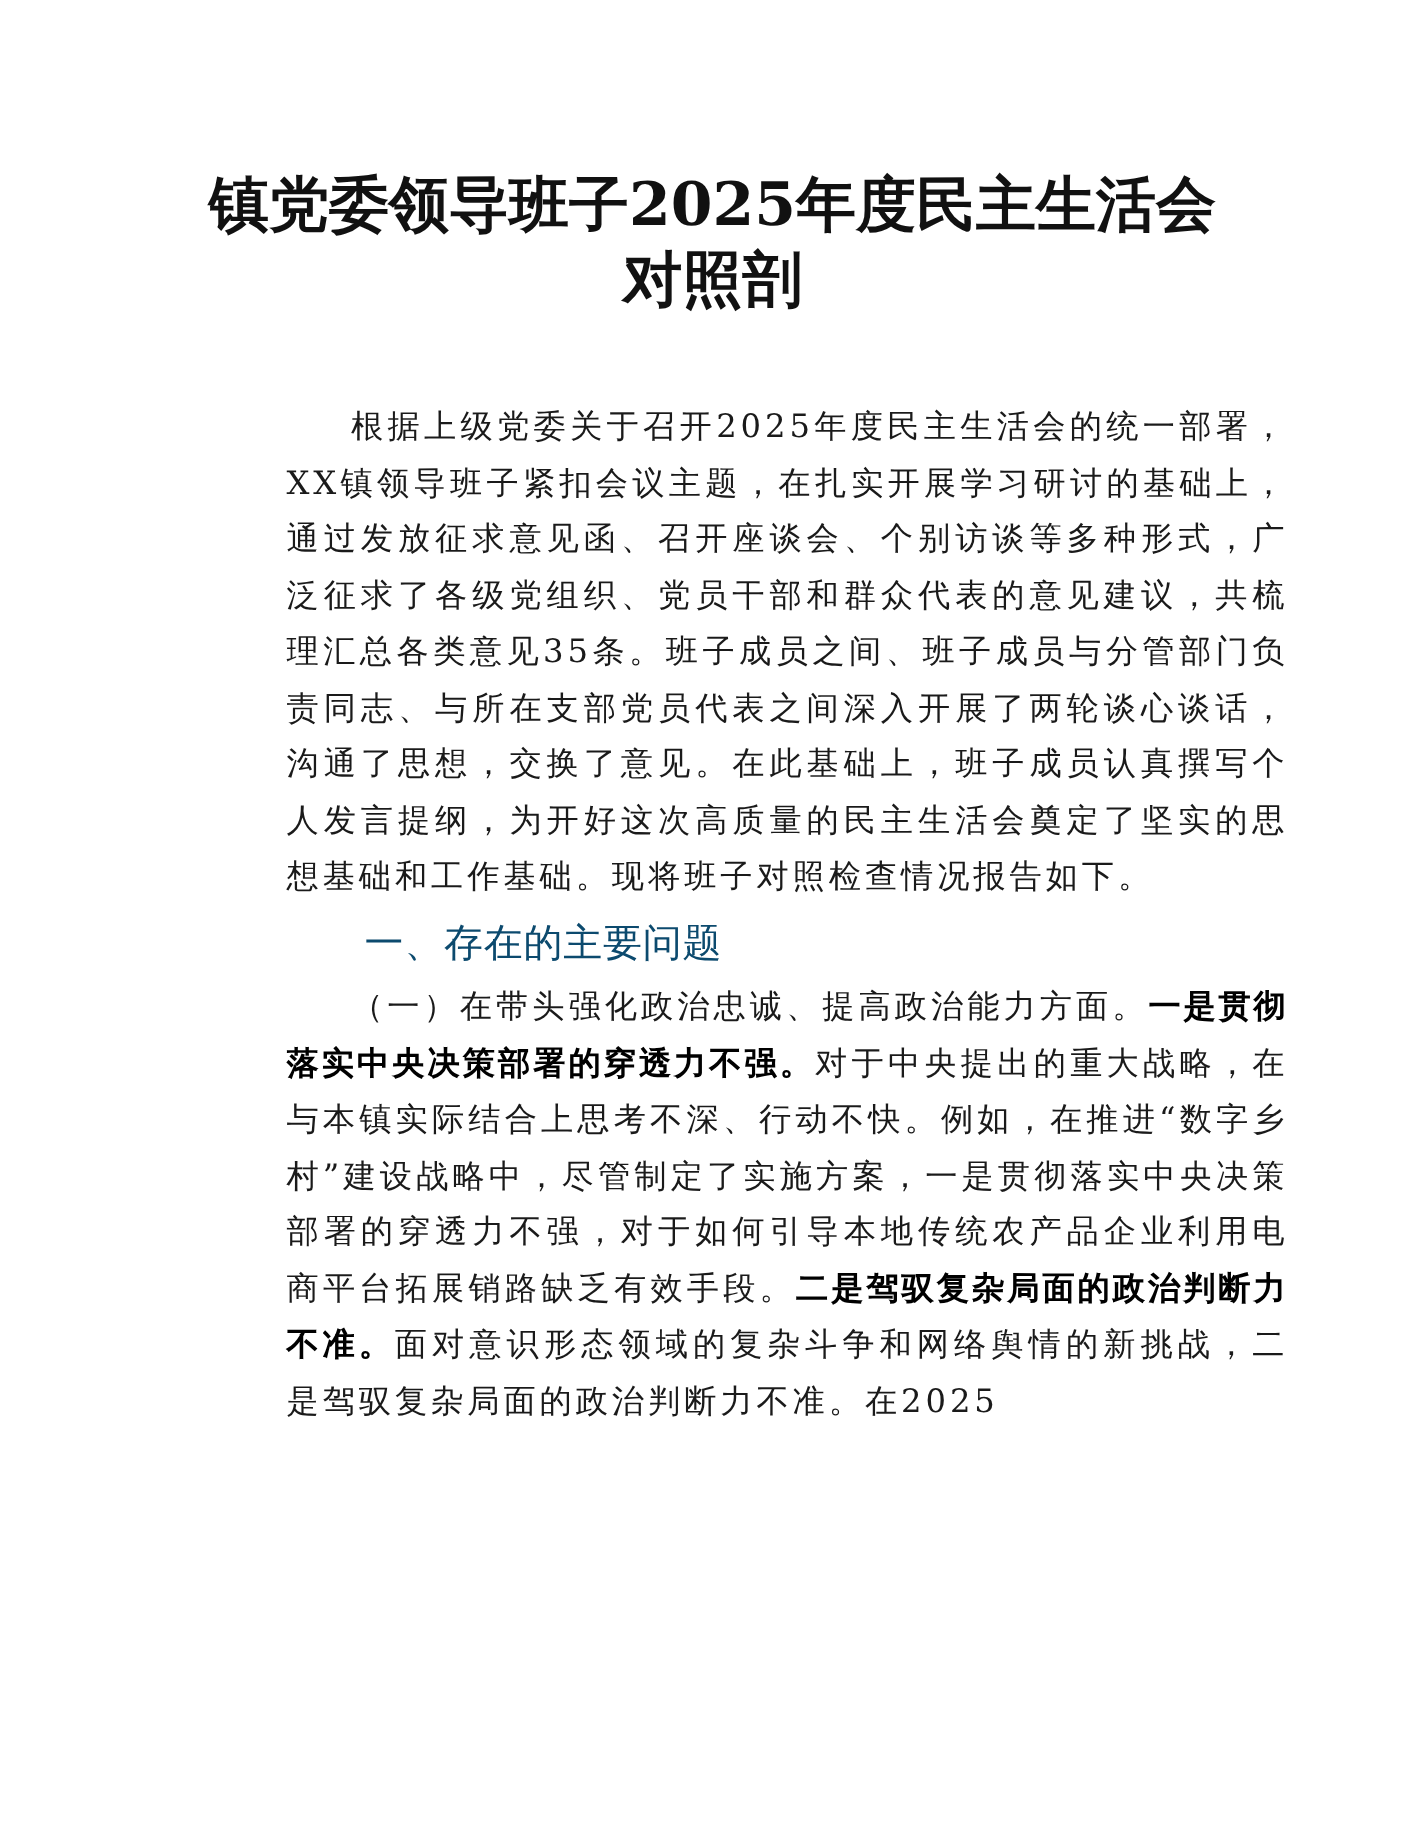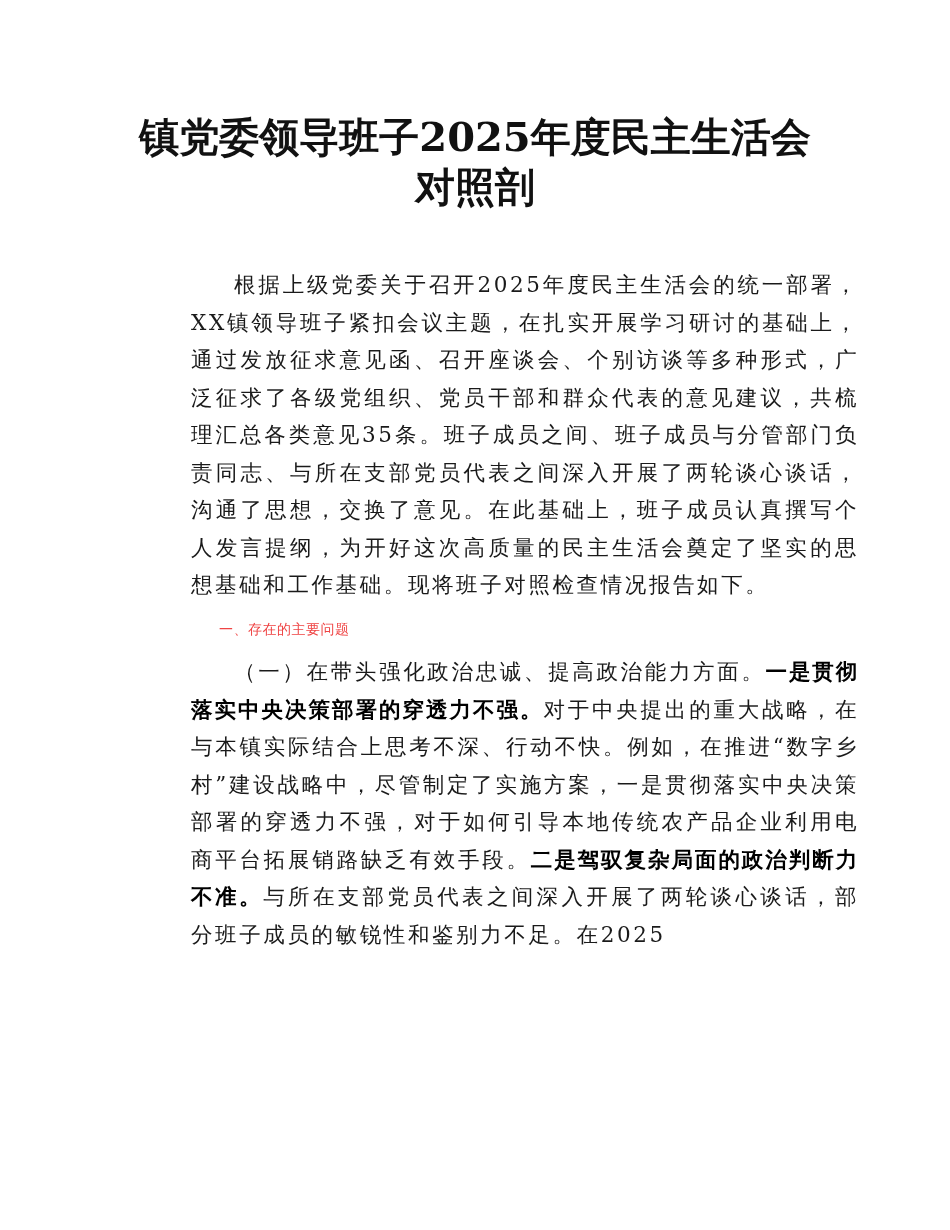--- a/index.html
+++ b/index.html
@@ -15,30 +15,30 @@
   .body {
     position: absolute; left: 143px; top: 266px; width: 668px;
     font-family: "DejaVu Serif", "Liberation Serif", serif;
     font-size: 21.5px; line-height: 37.5px; color: #1a1a1a;
     text-align: justify; letter-spacing: 2.6px; margin-left: 48px;
   }
   .para { margin: 0; text-indent: 2em; }
   .heading {
     margin: 0; text-indent: 2em; margin-top: 7px; margin-bottom: 5px;
     font-family: "DejaVu Sans", "Liberation Sans", sans-serif;
-    font-size: 14px; letter-spacing: 0.5px; color: #ef4444;
+    font-size: 26px; letter-spacing: 0.5px; color: #0c4a6e;
   }
   b { font-weight: bold; font-family: "DejaVu Sans", "Liberation Sans", sans-serif; letter-spacing: 1.8px; color: #000; }
 </style>
 </head>
 <body>
 
 <div class="page">
   <div class="title">
     <div>镇党委领导班子2025年度民主生活会对照剖</div>
   </div>
 
   <div class="body">
     <p class="para">根据上级党委关于召开2025年度民主生活会的统一部署，XX镇领导班子紧扣会议主题，在扎实开展学习研讨的基础上，通过发放征求意见函、召开座谈会、个别访谈等多种形式，广泛征求了各级党组织、党员干部和群众代表的意见建议，共梳理汇总各类意见35条。班子成员之间、班子成员与分管部门负责同志、与所在支部党员代表之间深入开展了两轮谈心谈话，沟通了思想，交换了意见。在此基础上，班子成员认真撰写个人发言提纲，为开好这次高质量的民主生活会奠定了坚实的思想基础和工作基础。现将班子对照检查情况报告如下。</p>
     <p class="heading">一、存在的主要问题</p>
-    <p class="para"><span>（一）在带头强化政治忠诚、提高政治能力方面。</span><b>一是贯彻落实中央决策部署的穿透力不强。</b><span>对于中央提出的重大战略，在与本镇实际结合上思考不深、行动不快。例如，在推进“数字乡村”建设战略中，尽管制定了实施方案，一是贯彻落实中央决策部署的穿透力不强，对于如何引导本地传统农产品企业利用电商平台拓展销路缺乏有效手段。</span><b>二是驾驭复杂局面的政治判断力不准。</b><span>与所在支部党员代表之间深入开展了两轮谈心谈话，部分班子成员的敏锐性和鉴别力不足。在2025</span></p>
+    <p class="para"><span>（一）在带头强化政治忠诚、提高政治能力方面。</span><b>一是贯彻落实中央决策部署的穿透力不强。</b><span>对于中央提出的重大战略，在与本镇实际结合上思考不深、行动不快。例如，在推进“数字乡村”建设战略中，尽管制定了实施方案，一是贯彻落实中央决策部署的穿透力不强，对于如何引导本地传统农产品企业利用电商平台拓展销路缺乏有效手段。</span><b>二是驾驭复杂局面的政治判断力不准。</b><span>面对意识形态领域的复杂斗争和网络舆情的新挑战，二是驾驭复杂局面的政治判断力不准。在2025</span></p>
   </div>
 </div>
 
 </body></html>

